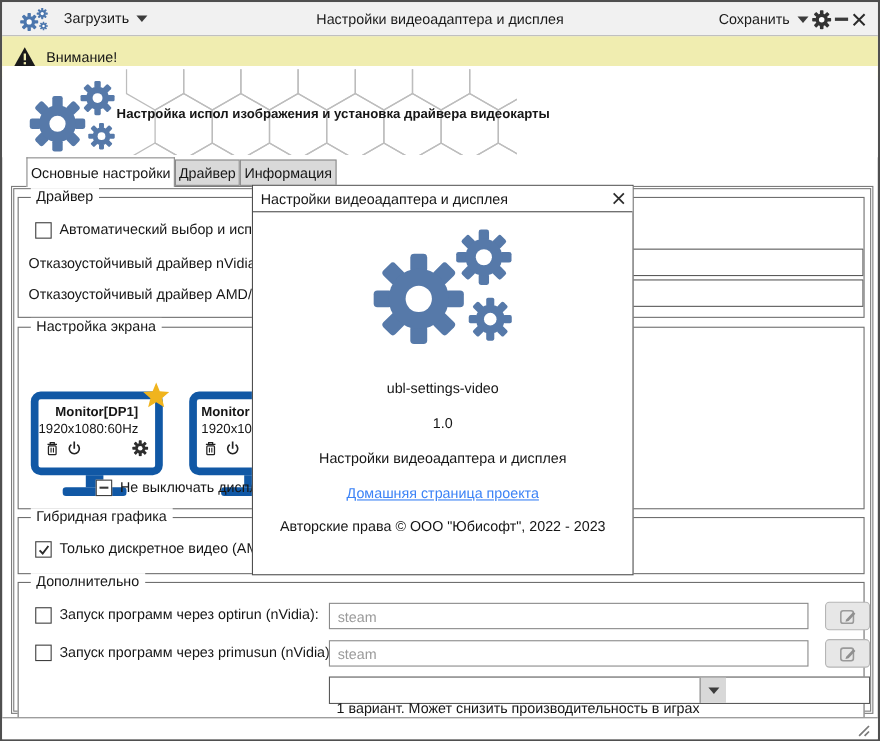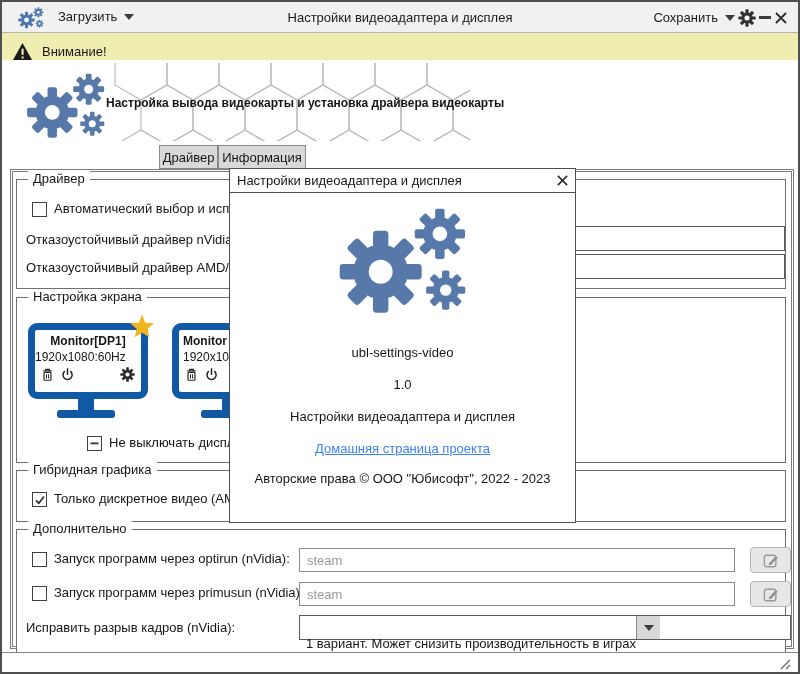--- a/index.html
+++ b/index.html
@@ -59,21 +59,21 @@
     border:1px solid #979797; display:flex; align-items:center; justify-content:center; }
   .combo-btn.flat { margin:0; width:24px; border:none; border-left:1px solid #8a8a8a; }
 
   .txtin { position:absolute; border:1px solid #8a8a8a; background:#fff; font:inherit;
     padding:0 7px; color:#1a1a1a; }
   .txtin::placeholder { color:#9a9a9a; opacity:1; }
   .editbtn { position:absolute; background:#e7e7e7; border:1px solid #b5b5b5; border-radius:4px;
     display:flex; align-items:center; justify-content:center; cursor:default; }
 
   
-  .monitor { position:absolute; width:116px; cursor:default; }
+  .monitor { position:absolute; width:116px; cursor:default;margin-top:33px; }
   .mon-screen { width:120px; height:76px; border:7px solid #1158a5; border-radius:9px; background:#fff; }
   .mon-name { font-weight:bold; font-size:12px; text-align:center; margin-top:4px; white-space:nowrap; }
   .mon-name.leftal, .mon-mode.leftal { text-align:left; padding-left:4px; }
   .mon-mode { font-size:12px; margin-top:2px; white-space:nowrap; }
   .mon-icons { display:flex; align-items:center; gap:6px; padding:3px 6px 0 6px; }
   .mon-gear { margin-left:auto; }
   .mon-neck { width:16px; height:11px; background:#1158a5; margin:0 auto; }
   .mon-base { width:58px; height:8px; background:#1158a5; border-radius:3px; margin:0 auto; }
   .star { position:absolute; left:100px; top:-10px; }
 
@@ -186,23 +186,26 @@
           <use href="#hexcell" x="104" y="90"></use>
           <use href="#hexcell" x="156" y="90"></use>
           <use href="#hexcell" x="208" y="90"></use>
           <use href="#hexcell" x="260" y="90"></use>
           <use href="#hexcell" x="312" y="90"></use>
       </g>
     </svg>
     <svg class="hdr-logo" width="80" height="67" viewBox="0 0 134 112">
         <use href="#gearlogo" fill="#5679a9"></use>
       </svg>
-    <div class="hdr-title">Настройка вывода видеокарты и установка драйвера видеокарты</div>
-  </div>
-
+    <div class="hdr-title">Настройка испол изображения и установка драйвера видеокарты</div>
+  </div>
+
+  <div class="tab active" style="left:22px; width:135px;">
+    <span>Основные настройки</span>
+  </div>
   <div class="tab inactive" style="left:157px; width:59px;">
     <span>Драйвер</span>
   </div>
   <div class="tab inactive" style="left:216px; width:88px;">
     <span>Информация</span>
   </div>
 
   <div class="tabpanel">
     <div class="tabpanel-inner">
 
@@ -311,21 +314,20 @@
         <span class="cb" style="left:15px; top:56px;"></span>
         <span class="lbl" style="left:37px; top:55px;">Запуск программ через primusun (nVidia):</span>
         <input class="txtin" style="left: 282px; top: 52px; width: 436px; height: 24px;" placeholder="steam">
         <button class="editbtn" style="left:733px; top:51px; width:41px; height:26px;">
           <svg width="16" height="15" viewBox="0 0 18 17">
             <rect x="1.5" y="2.5" width="13" height="13" rx="2.5" fill="none" stroke="#9a9a9a" stroke-width="1.6"></rect>
             <path d="M7 11.5 L14.5 3.5 L16.5 5.5 L9.5 13 L6.3 13.8 Z" fill="#8f8f8f"></path>
           </svg>
         </button>
 
-        <span class="lbl" style="left:9px; top:90px;">Исправить разрыв кадров (nVidia):</span>
         <div class="combo" style="left:282px; top:85px; width:492px; height:25px;">
           <span class="combo-text">1 вариант. Может снизить производительность в играх</span>
           <span class="combo-btn flat">
               <span class="tri-down"></span>
             </span>
         </div>
       </div>
 
     </div>
   </div>

